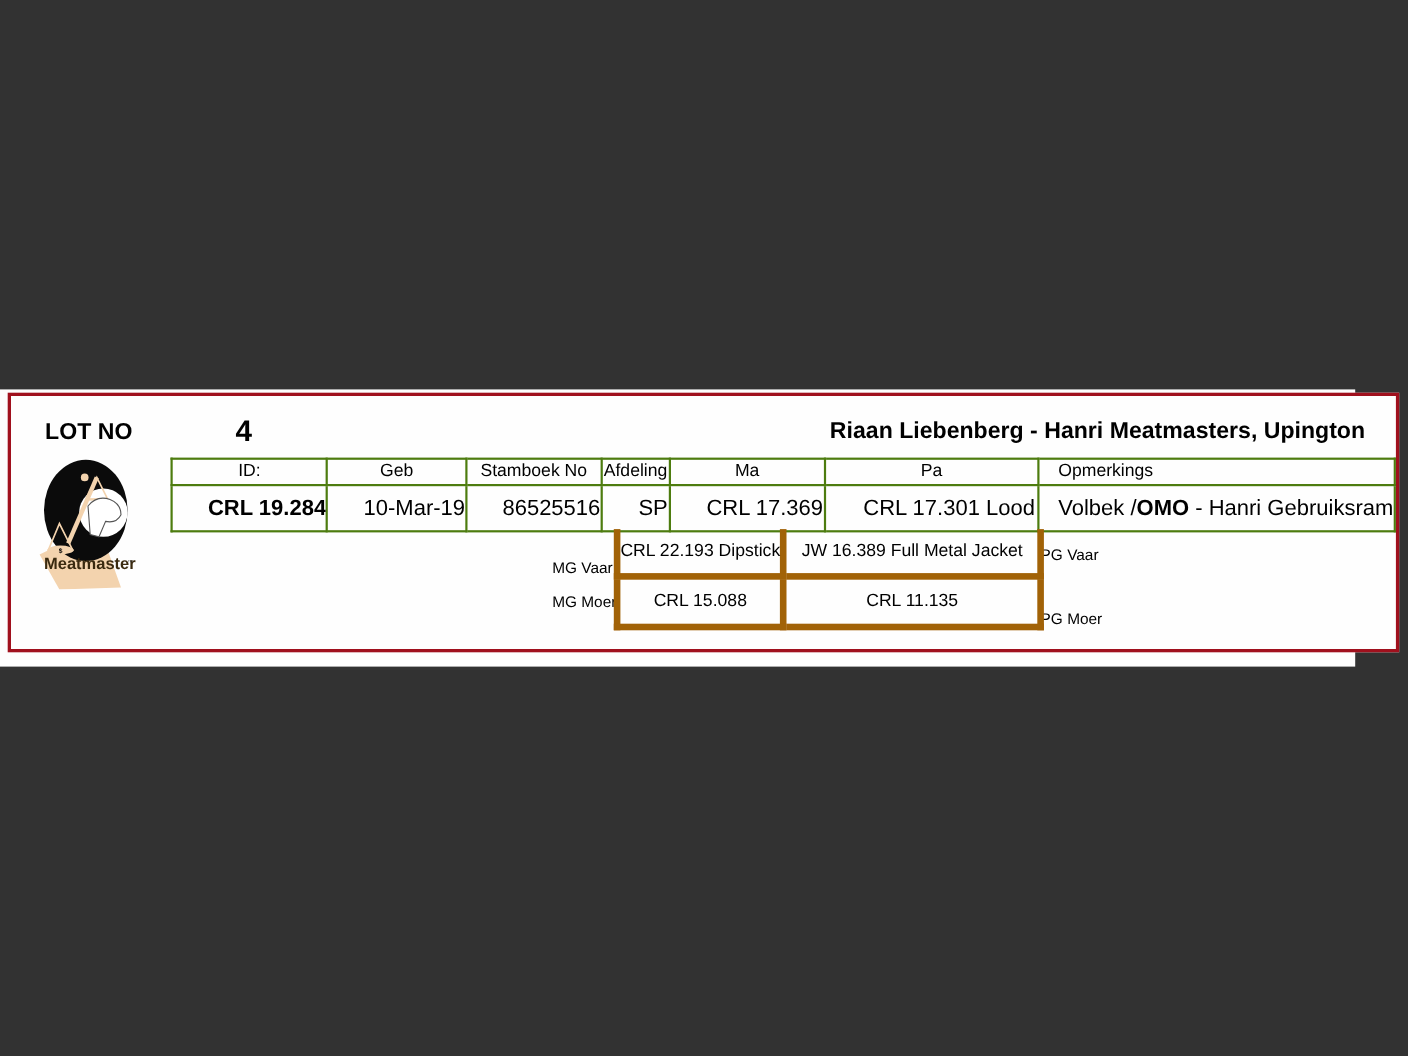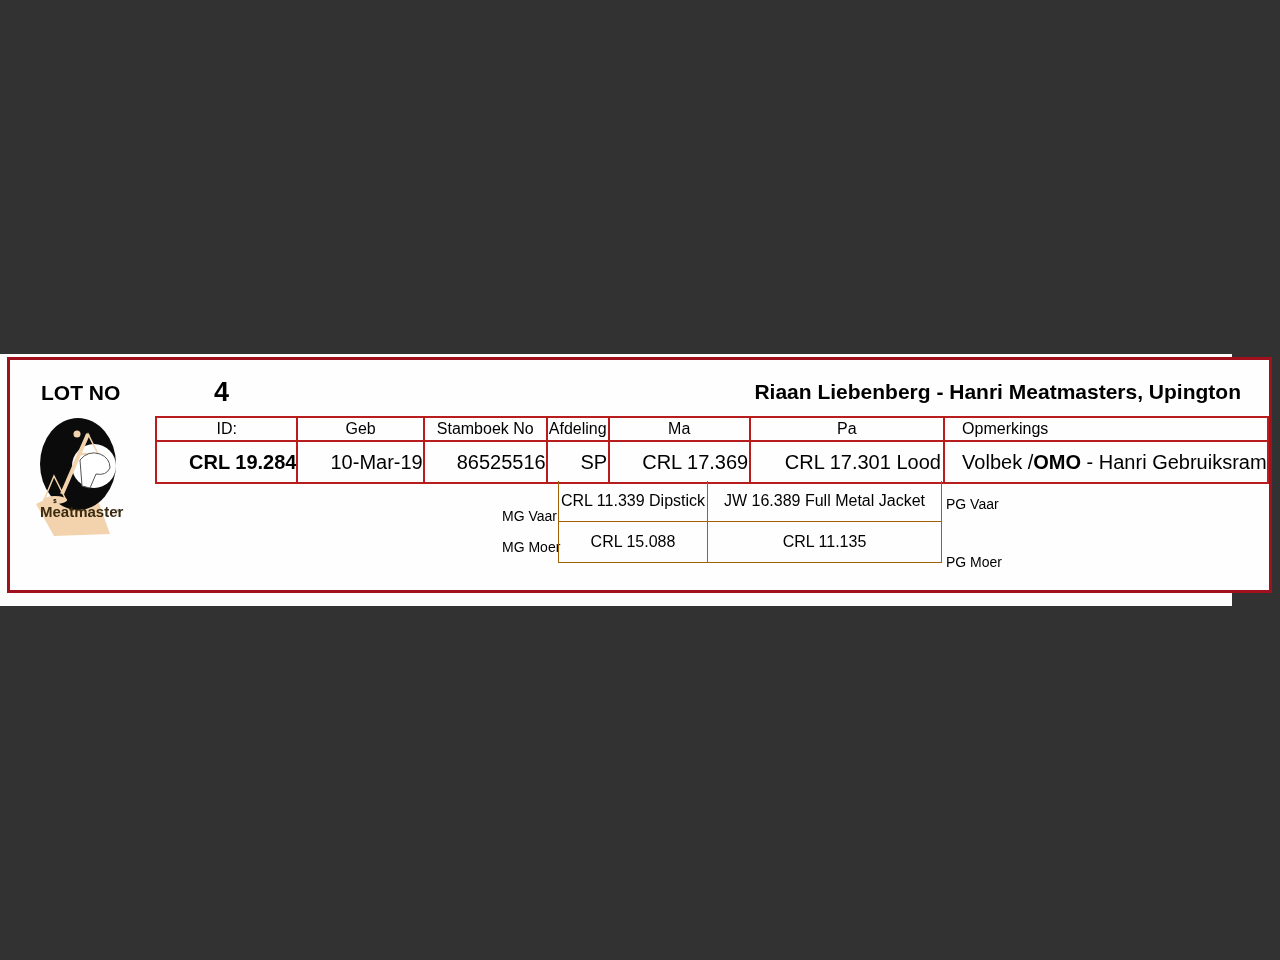--- a/index.html
+++ b/index.html
@@ -35,37 +35,37 @@
       font-weight: bold; font-size: 21px;
     }
     .logo { position: absolute; left: 22px; top: 56px; width: 94px; height: 120px; }
 
     table { border-collapse: collapse; position: absolute; }
     .main {
       left: 145px; top: 56px;
       table-layout: fixed;
     }
     .main td, .main th {
-      border: 2px solid #b91c1c;
+      border: 2px solid #4d7c0f;
       text-align: center;
       padding: 0;
       white-space: nowrap;
       overflow: hidden;
     }
     .main th { font-weight: normal; font-size: 16px; height: 22px; }
     .main td { font-size: 20px; height: 40px; padding-left: 32px; }
     .main td.bold { font-weight: bold; }
     .main th.left, .main td.left { text-align: left; padding-left: 17px; }
 
     .gp {
       left: 558px; top: 124px;
       table-layout: fixed;
     }
     .gp td {
-      border: 1px solid #a16207;
+      border: 6px solid #a16207;
       text-align: center;
       font-size: 16px;
       height: 40px; padding: 0;
       white-space: nowrap;
     }
     .gp tr:first-child td { border-top: none; }
     .side-label { position: absolute; font-size: 14px; }
   </style>
 </head>
 <body>
@@ -131,21 +131,21 @@
     <div class="side-label" style="left:936px; top:136px;">PG Vaar</div>
     <div class="side-label" style="left:936px; top:194px;">PG Moer</div>
 
     <table class="gp" style="left:548px; top:121px;">
       <colgroup>
           <col style="width:149px">
           <col style="width:234px">
         </colgroup>
       <tbody>
           <tr>
-        <td>CRL 11.339 Dipstick</td>
+        <td>CRL 22.193 Dipstick</td>
         <td>JW 16.389 Full Metal Jacket</td>
       </tr>
       <tr>
         <td>CRL 15.088</td>
         <td>CRL 11.135</td>
       </tr>
     </tbody>
       </table>
   </div>
 </div>

